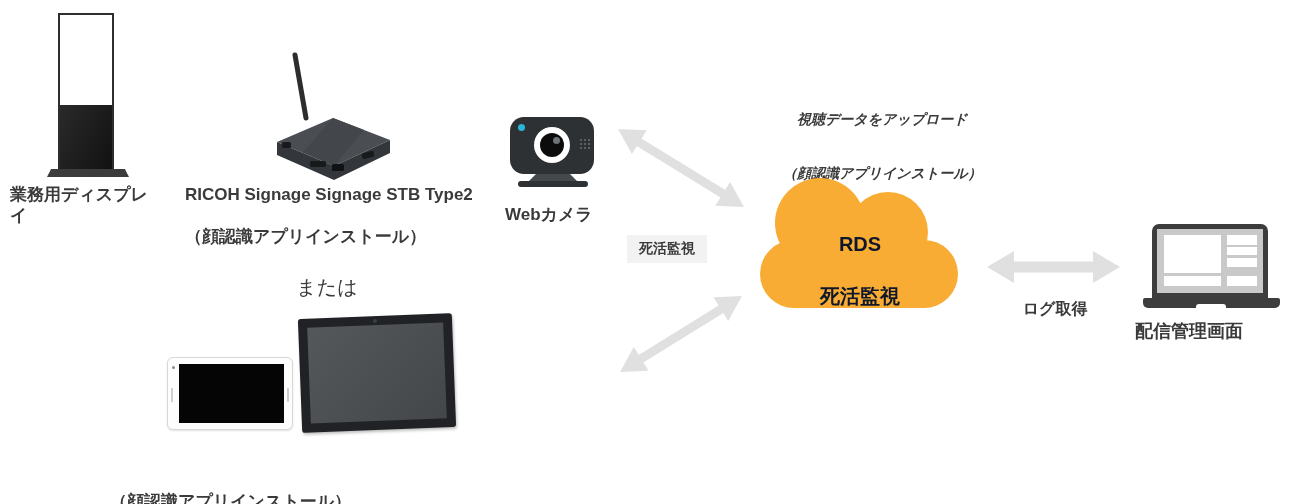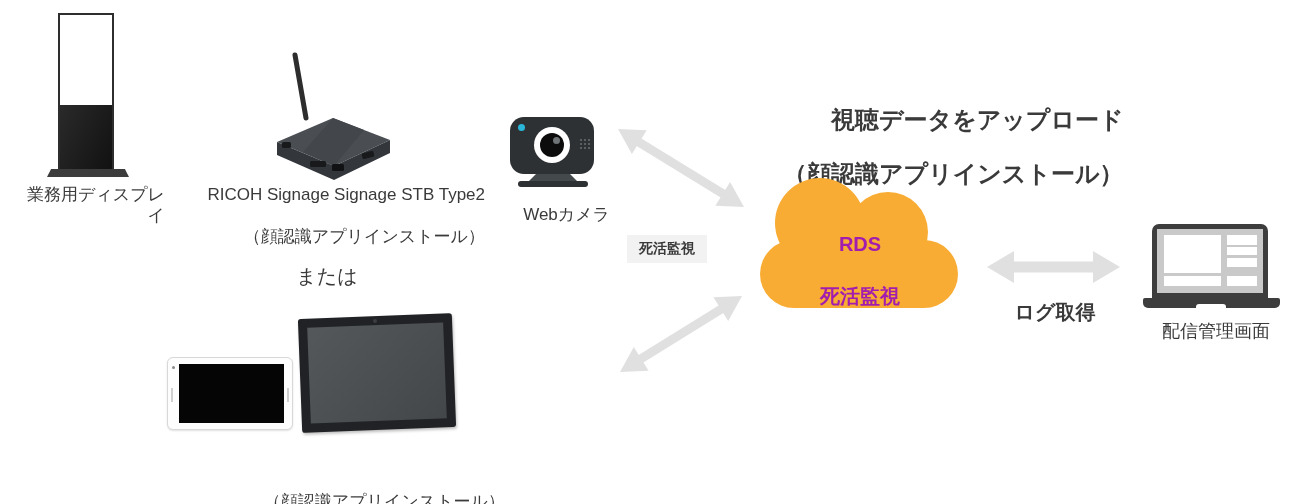--- a/index.html
+++ b/index.html
@@ -2,21 +2,21 @@
 <html><head>
 <meta charset="utf-8">
 <style>
   * { margin: 0; padding: 0; box-sizing: border-box; }
   html,body { background: #ffffff; }
   body { font-family: "Liberation Sans", "DejaVu Sans", sans-serif; color: #3a3a3a; }
   .canvas {
     position: relative; width: 1300px; height: 504px; background: #fff; overflow: hidden;
   }
   .abs { position: absolute; }
-  .lbl { font-weight: normal; font-size: 17px; color: #3a3a3a; text-align: right; line-height: 21px; white-space: pre-line; }
+  .lbl { font-weight: bold; font-size: 17px; color: #3a3a3a; text-align: left; line-height: 21px; white-space: pre-line; }
 
   
   .kiosk-panel { left: 58px; top: 13px; width: 56px; height: 160px; border: 2px solid #2e2e2e; background: #ffffff; }
   .kiosk-black { position: absolute; left: 0; bottom: 0; width: 100%; height: 66px; background: linear-gradient(115deg, #2a2a2a, #111); }
   .kiosk-base { left: 47px; top: 169px; width: 82px; height: 8px; background: #3c3c3c; clip-path: polygon(5% 0, 95% 0, 100% 100%, 0 100%); }
 
   
   .cam-body { left: 510px; top: 117px; width: 84px; height: 57px; background: #2e3133; border-radius: 14px; }
   .cam-ring { position: absolute; left: 24px; top: 10px; width: 36px; height: 36px; background: #fff; border-radius: 50%; }
   .cam-lens { position: absolute; left: 6px; top: 6px; width: 24px; height: 24px; background: #0c0c0c; border-radius: 50%; }
@@ -37,25 +37,25 @@
   .tab-black-cam { position: absolute; left: 75px; top: 3px; width: 4px; height: 4px; background: #3b3e41; border-radius: 50%; }
 
   
   .lap-screen { left: 1152px; top: 224px; width: 116px; height: 74px; background: #3d3d3d; border-radius: 7px 7px 0 0; }
   .lap-inner { position: absolute; left: 5px; top: 5px; width: 106px; height: 64px; background: #c9c9c9; }
   .lap-box { position: absolute; background: #ffffff; }
   .lap-base { left: 1143px; top: 298px; width: 137px; height: 10px; background: #3d3d3d; border-radius: 2px 2px 5px 5px; }
   .lap-notch { position: absolute; left: 53px; bottom: 0; width: 30px; height: 4px; background: #ffffff; border-radius: 3px 3px 0 0; }
 
   
-  .upload-note { left: 783px; top: 106px; font-size: 24px; font-weight: bold; line-height: 27px; white-space: pre-line; text-align: right; }
+  .upload-note { left: 783px; top: 106px; font-size: 14px; font-weight: bold; line-height: 27px; white-space: pre-line; text-align: center; font-style: italic; }
   .tag-monitor { left: 627px; top: 235px; background: #f2f2f2; padding: 5px 12px; font-size: 14px; font-weight: bold; }
-  .tag-log { left: 995px; top: 299px; width: 120px; font-size: 20px; font-weight: bold; text-align: center; }
-  .cloud-text { left: 790px; top: 231px; width: 140px; font-size: 20px; font-weight: bold; line-height: 26px; text-align: center; color: #a21caf; white-space: pre-line; }
-  .or-text { left: 277px; top: 263px; width: 100px; font-size: 20px; text-align: center; }
+  .tag-log { left: 995px; top: 299px; width: 120px; font-size: 16px; font-weight: bold; text-align: center; }
+  .cloud-text { left: 790px; top: 231px; width: 140px; font-size: 20px; font-weight: bold; line-height: 26px; text-align: center; color: #0f172a; white-space: pre-line; }
+  .or-text { left: 277px; top: 274px; width: 100px; font-size: 20px; text-align: center; }
 </style>
 </head>
 <body>
 
 <div class="canvas">
 
   <svg class="abs" width="1300" height="504" style="left:0;top:0;" viewBox="0 0 1300 504">
     <g fill="#e0e0e0" stroke="none">
       <line x1="637" y1="141" x2="725" y2="195" stroke="#e0e0e0" stroke-width="9"></line>
       <polygon points="618,129 631.9,154.1 646.7,130.3"></polygon>

